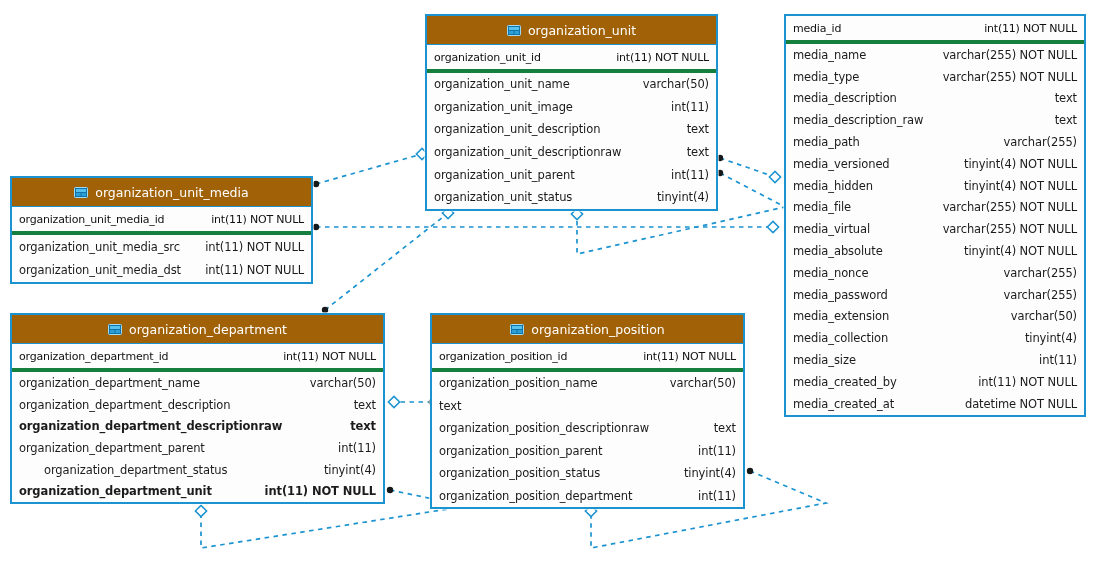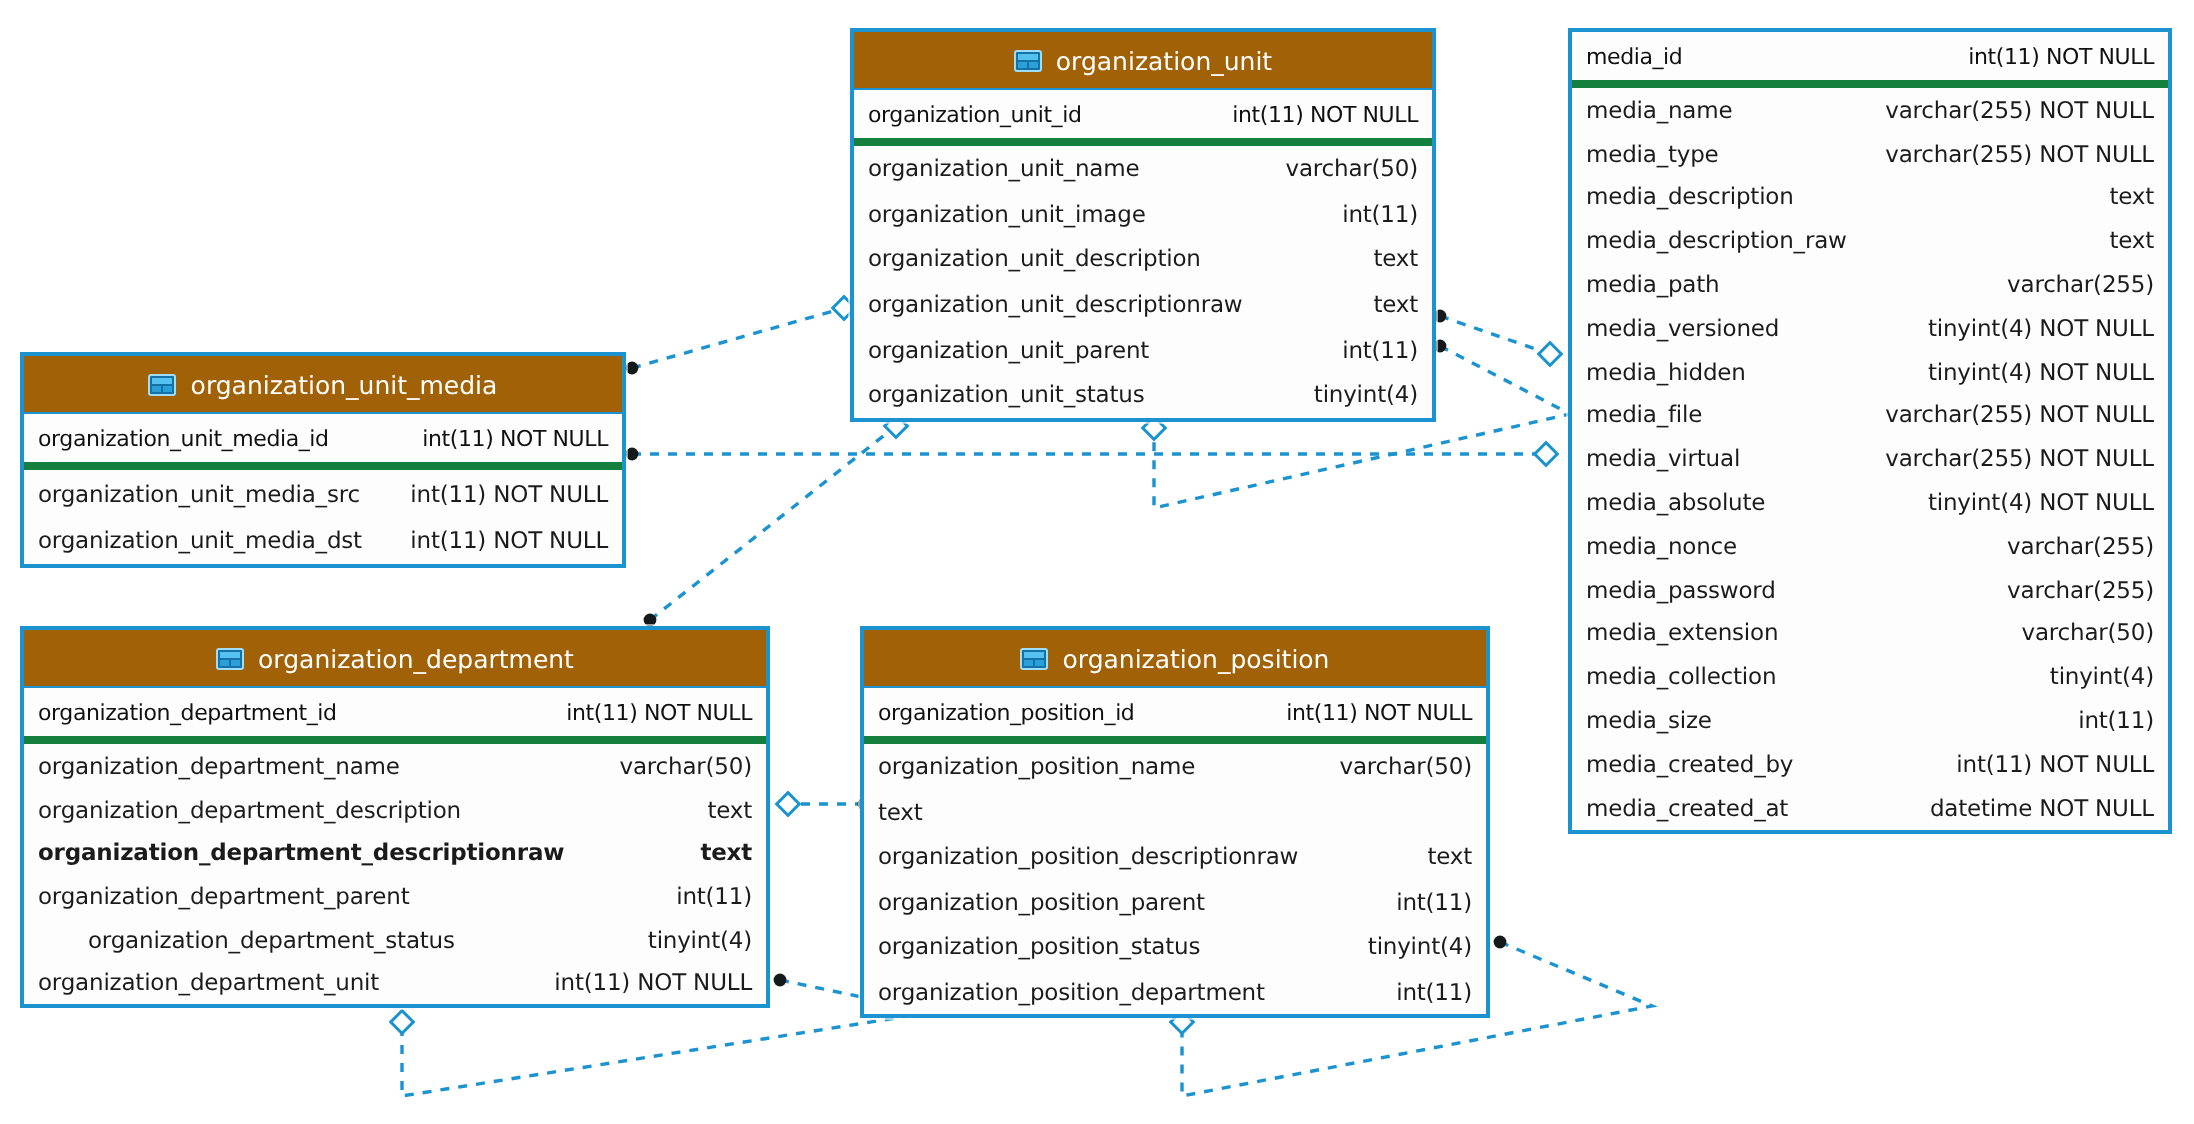--- a/index.html
+++ b/index.html
@@ -237,21 +237,21 @@
         <span class="col-type">text</span>
       </div>
       <div class="col-row" style="height: 21.7px;">
         <span class="col-name">organization_department_parent</span>
         <span class="col-type">int(11)</span>
       </div>
       <div class="col-row" style="height: 21.7px; padding-left: 32px;">
         <span class="col-name">organization_department_status</span>
         <span class="col-type">tinyint(4)</span>
       </div>
-      <div class="col-row" style="height: 21.7px;">
+      <div class="col-row" style="height: 21.7px; font-weight: bold;">
         <span class="col-name">organization_department_unit</span>
         <span class="col-type">int(11) NOT NULL</span>
       </div>
     </div>
     <div class="tbl" style="left: 430px; top: 313px; width: 315px;">
       <div class="tbl-header">
         <span class="tbl-icon">
           <svg width="14" height="11" viewBox="0 0 14 11">
             <rect x="0.5" y="0.5" width="13" height="10" rx="1" fill="#1473a6" stroke="#9fdcf8" stroke-width="1"></rect>
             <rect x="2" y="2" width="10" height="3" fill="#55c1ee"></rect>

